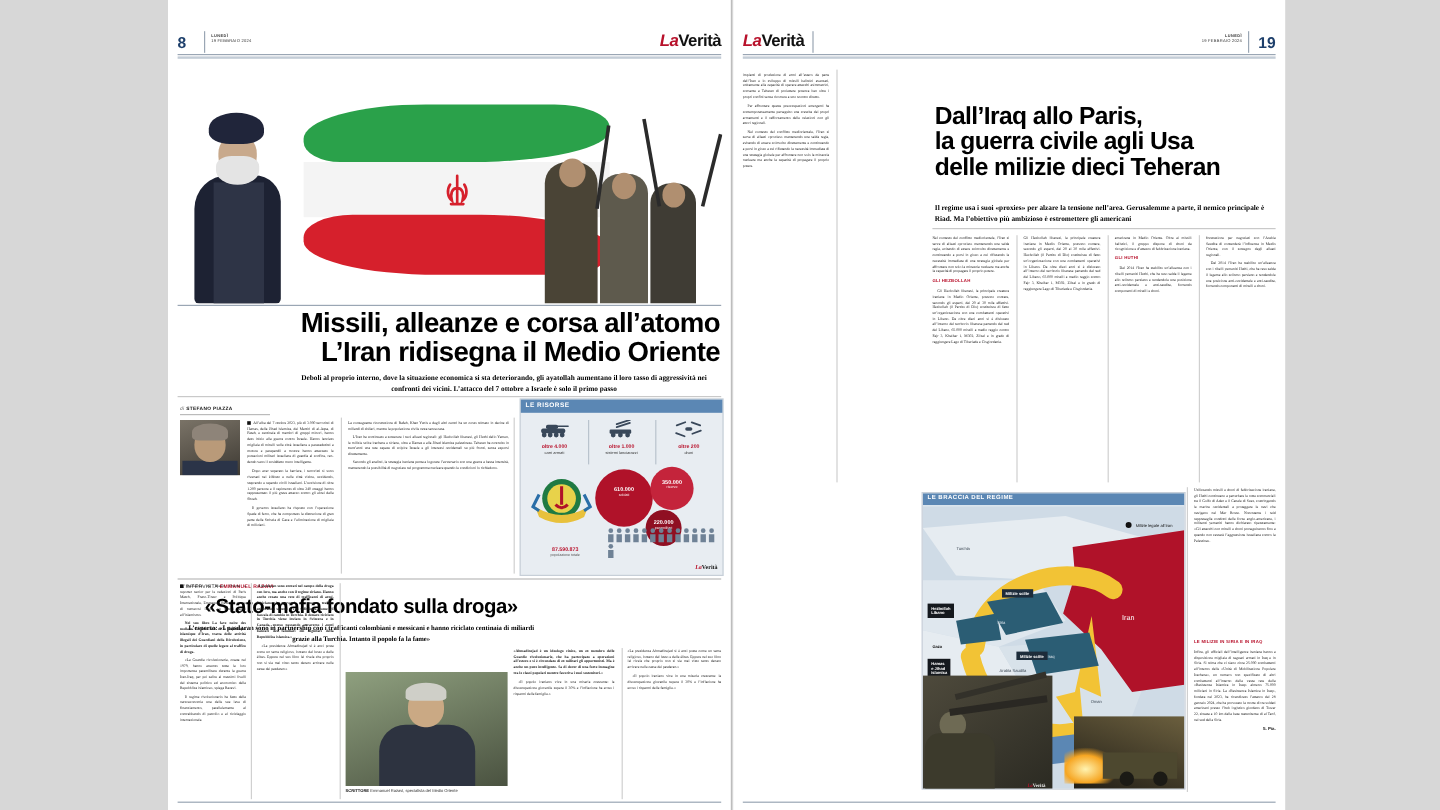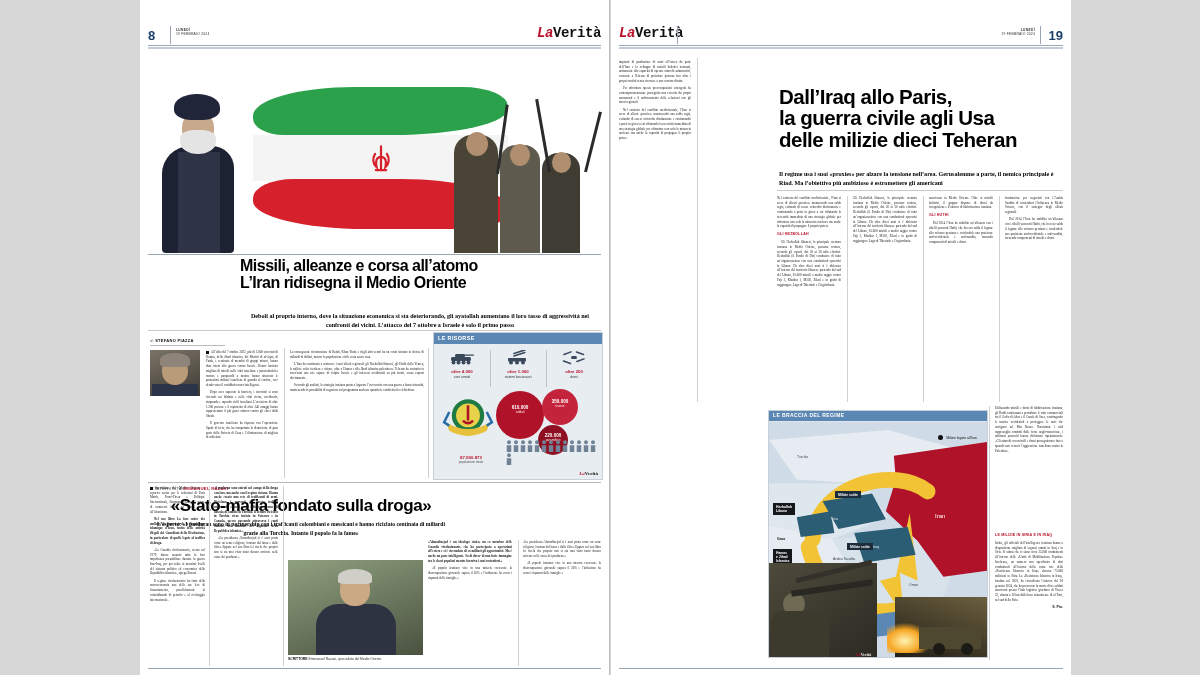--- a/index.html
+++ b/index.html
@@ -10,21 +10,21 @@
   .page-left { left:140px; width:470px; border-right:1px solid #bdbdbd; }
   .page-right { left:611px; width:460px; }
 
   
   .folio { position:absolute; top:26px; left:0; right:0; height:24px; }
   .folio-num { font-family:"Liberation Sans",sans-serif; font-weight:bold; font-size:13px;
     color:#1d3f6b; position:absolute; top:2px; }
   .folio-date { position:absolute; top:2px; font-size:3.4px; line-height:1.35; color:#333;
     font-family:"Liberation Sans",sans-serif; letter-spacing:.2px; }
   .folio-date b { display:block; font-size:3.2px; letter-spacing:.4px;}
-  .folio-mast { position:absolute; top:-1px; font-family:Liberation Mono, monospace;
+  .folio-mast { position:absolute; top:-1px; font-family:Liberation Sans, sans-serif;
     font-size:14px; letter-spacing:-.4px;text-align:right; }
   .folio-mast .la { color:#b8112b; font-weight:bold; font-style:italic; }
   .folio-mast .ver { color:#111; font-weight:bold; }
   .folio-rule { position:absolute; height:1px; background:#9aa6b4; }
   .folio-rule2 { position:absolute; height:2px; background:#c3ccd6; }
   .folio-vrule { position:absolute; width:1px; background:#9aa6b4; }
 
   
   .kicker { position:absolute; left:8px; top:57px; display:flex; align-items:center; gap:6px; }
   .kicker .tri { width:0;height:0;border-left:10px solid #111;border-top:6px solid transparent;
@@ -56,21 +56,21 @@
   .fig { position:absolute; bottom:0; background:#3c3a33; }
   .f1 { left:2px; width:44px; height:118px; border-radius:18px 18px 0 0; background:#4a4436; }
   .f2 { left:48px; width:40px; height:108px; border-radius:16px 16px 0 0; background:#5e5a4d; }
   .f3 { left:90px; width:38px; height:100px; border-radius:16px 16px 0 0; background:#3f3c34; }
   .head { position:absolute; border-radius:50%; background:#b08f70; }
   .rifle { position:absolute; width:3px; background:#2b2b2b; transform-origin:bottom center; }
 
   
   .hl { font-family:"Liberation Sans",sans-serif; font-weight:bold; color:#000;
     letter-spacing:-.5px; line-height:1.04; }
-  .mainhl { position:absolute; left:100px; top:258px; width:360px; font-size:16px; text-align:left; }
+  .mainhl { position:absolute; left:100px; top:258px; width:360px; font-size:23px; text-align:right; }
   .mainsub { position:absolute; left:100px; top:312px; width:360px; font-size:6.1px;
     font-family:"Liberation Serif",serif; font-weight:bold; text-align:center; line-height:1.5; }
 
   .rhl { position:absolute; left:168px; top:86px; width:286px; font-size:20.5px; }
   .rsub{ position:absolute; left:168px; top:170px; width:286px; font-size:6.1px;
     font-family:"Liberation Serif",serif; font-weight:bold; line-height:1.55; }
 
   
   .col { position:absolute; font-size:3.15px; line-height:1.5; text-align:justify; color:#1a1a1a;
     font-family:"Liberation Serif",serif; -webkit-hyphens:auto; hyphens:auto; }

